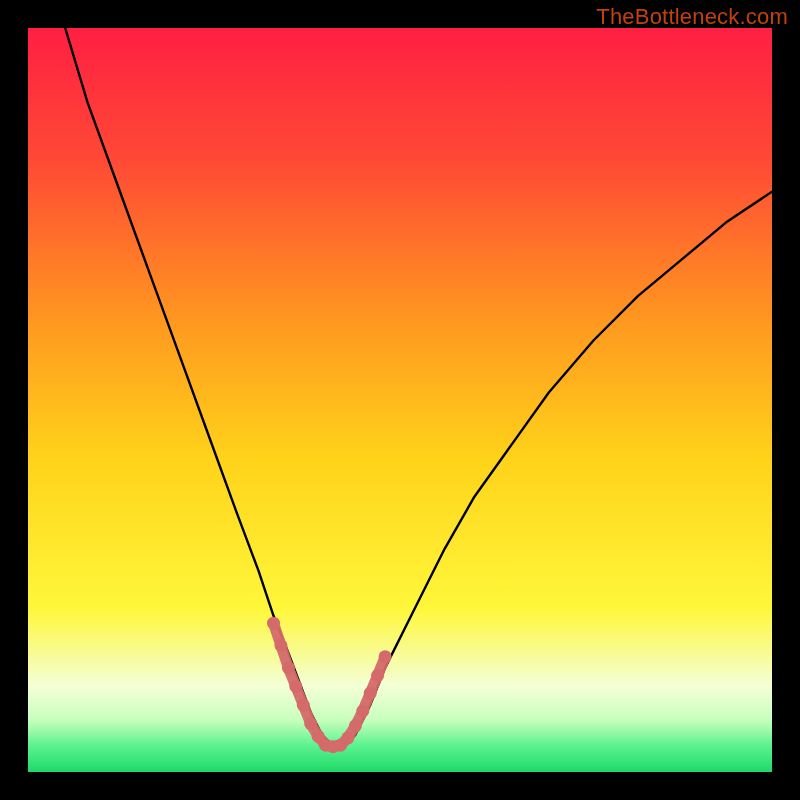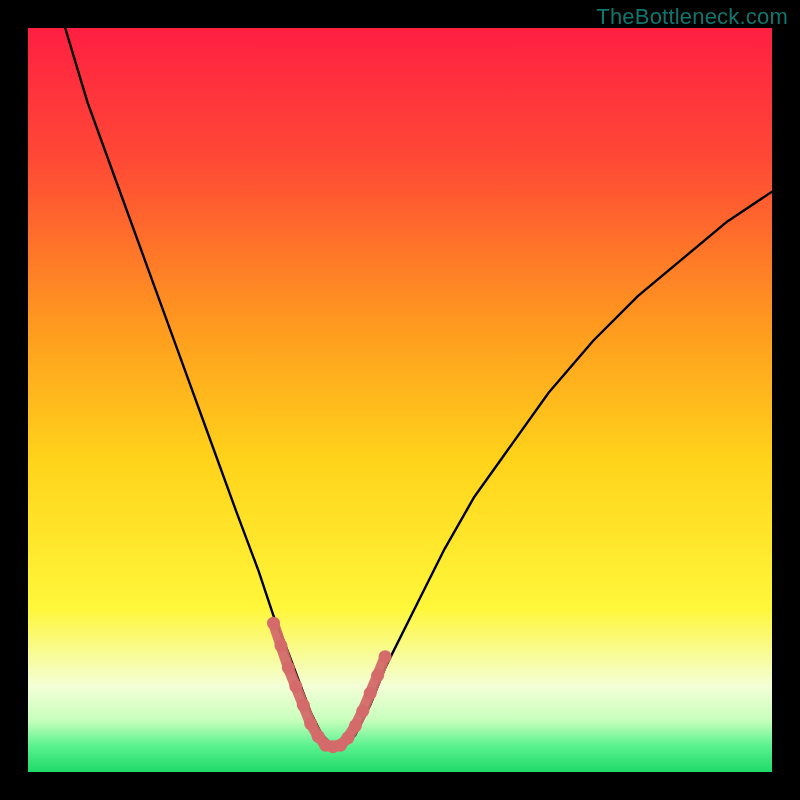--- a/index.html
+++ b/index.html
@@ -14,21 +14,21 @@
   .frame {
     position: absolute;
     left: 0; top: 0;
     width: 800px; height: 800px;
     background: #000;
   }
   .watermark {
     position: absolute;
     top: 4px;
     right: 12px;
-    color: #0f766e;
+    color: #c2410c;
     font-size: 22px;
     font-weight: 400;
     letter-spacing: 0.2px;
     z-index: 10;
   }
   svg.plot {
     position: absolute;
     left: 28px;
     top: 28px;
     width: 744px;

